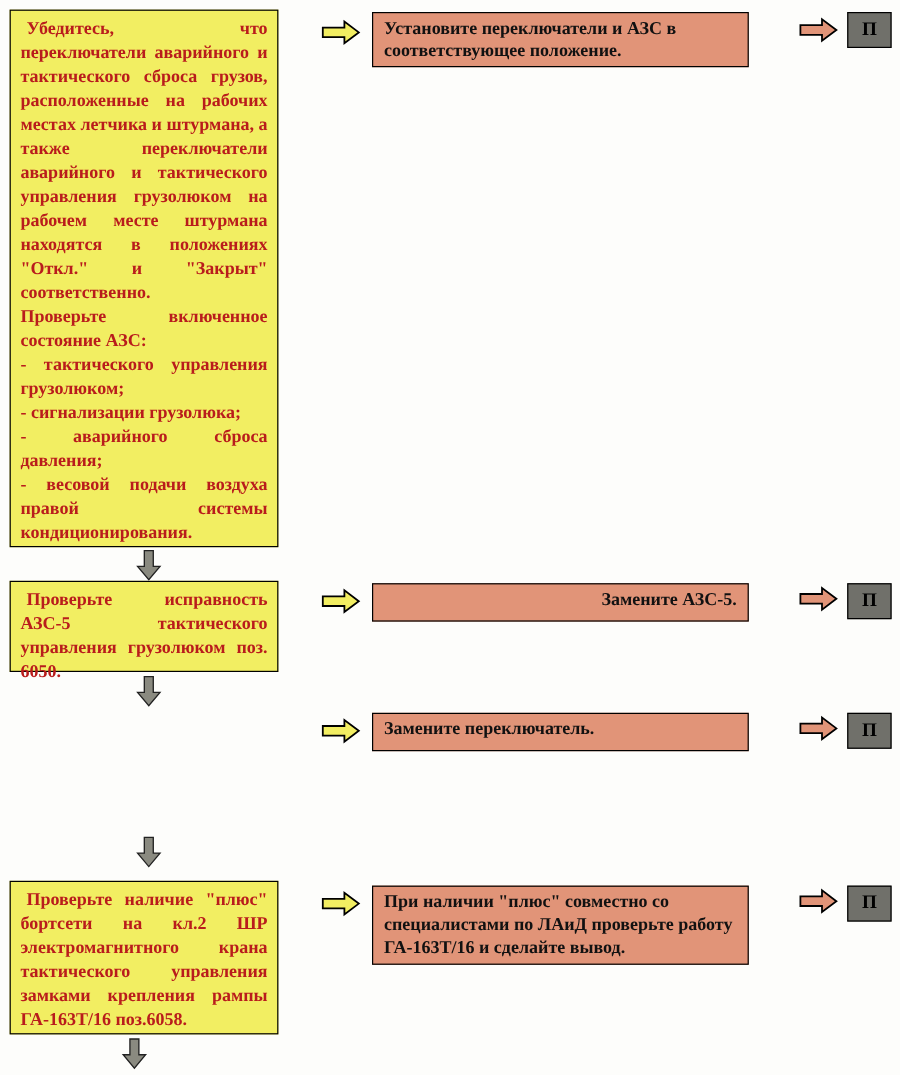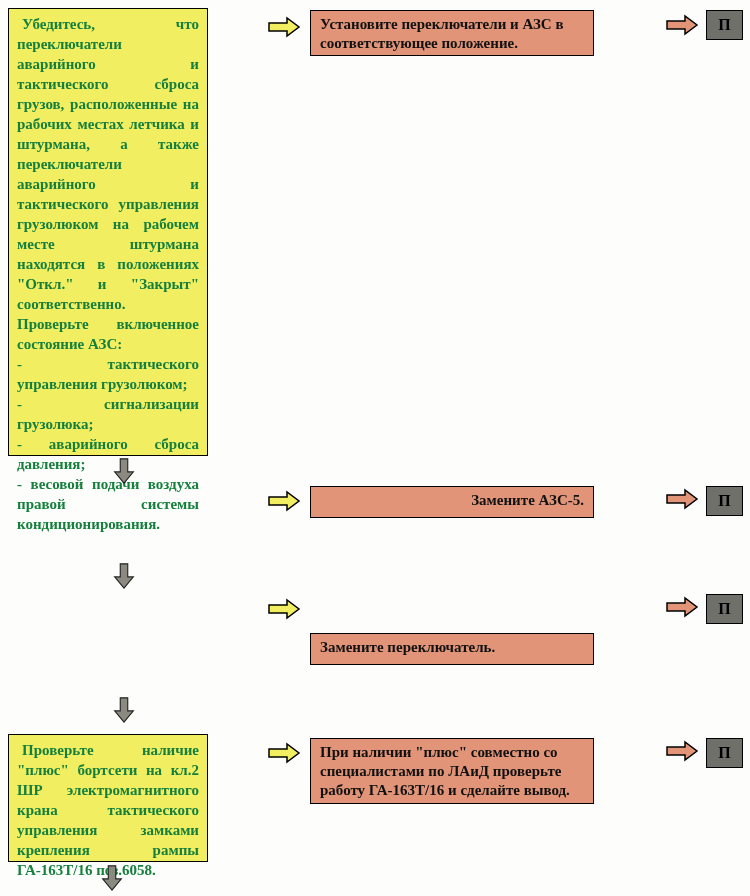--- a/index.html
+++ b/index.html
@@ -10,37 +10,37 @@
     position: relative;
     width: 750px;
     height: 896px;
     background: #fdfdfb;
     overflow: hidden;
   }
 
   .ybox {
     position: absolute;
     left: 8px;
-    width: 200px;
+    width: 224px;
     background: #f2ee62;
     border: 1.5px solid #000;
     padding: 5px 8px 4px 8px;
     font-weight: bold;
     font-size: 15px;
     line-height: 20px;
-    color: #15803d;
+    color: #b91c1c;
     text-align: justify;
     white-space: pre-line;
     text-indent: 5px;
   }
 
   .obox {
     position: absolute;
     left: 310px;
-    width: 284px;
+    width: 314px;
     background: #e19478;
     border: 1.5px solid #000;
     padding: 4px 9px;
     font-weight: bold;
     font-size: 15px;
     line-height: 19px;
     color: #111;
   }
 
   .pbox {
@@ -71,21 +71,21 @@
   
   .y1 { top: 484px; height: 76px; }
   .o1 { top: 486px; height: 32px; text-align: right; }
   .p1 { top: 486px; }
   .ra1 { left: 266px; top: 489px; }
   .rb1 { left: 664px; top: 487px; }
   .d1 { left: 112px; top: 562px; }
 
   
   .y2 { top: 592px; height: 94px; }
-  .o2 { top: 594px; height: 32px; margin-top: 39px; }
+  .o2 { top: 594px; height: 32px; }
   .p2 { top: 594px; }
   .ra2 { left: 266px; top: 597px; }
   .rb2 { left: 664px; top: 595px; }
   .d2 { left: 112px; top: 696px; }
 
   
   .y3 { top: 734px; height: 128px; }
   .o3 { top: 738px; height: 66px; }
   .p3 { top: 738px; }
   .ra3 { left: 266px; top: 741px; }
@@ -108,20 +108,21 @@
   </svg>
   <div class="obox o0">Установите переключатели и АЗС в соответствующее положение.</div>
   <svg class="rarrow rb0" width="36" height="24" viewBox="0 0 34 24">
     <path d="M2 8 L20 8 L20 3 L32 12 L20 21 L20 16 L2 16 Z" stroke="#000" stroke-width="1.5" fill="#e19478"></path>
   </svg>
   <div class="pbox p0">П</div>
   <svg class="darrow d0" width="24" height="28" viewBox="0 0 24 30">
     <path d="M8 2 L16 2 L16 16 L22 16 L12 28 L2 16 L8 16 Z" stroke="#222" stroke-width="1.2" fill="#8a8a80"></path>
   </svg>
 
+  <div class="ybox y1">Проверьте исправность АЗС-5 тактического управления грузолюком поз. 6050.</div>
   <svg class="rarrow ra1" width="36" height="24" viewBox="0 0 34 24">
     <path d="M2 8 L20 8 L20 3 L32 12 L20 21 L20 16 L2 16 Z" stroke="#000" stroke-width="1.5" fill="#f2ee62"></path>
   </svg>
   <div class="obox o1">Замените АЗС-5.</div>
   <svg class="rarrow rb1" width="36" height="24" viewBox="0 0 34 24">
     <path d="M2 8 L20 8 L20 3 L32 12 L20 21 L20 16 L2 16 Z" stroke="#000" stroke-width="1.5" fill="#e19478"></path>
   </svg>
   <div class="pbox p1">П</div>
   <svg class="darrow d1" width="24" height="28" viewBox="0 0 24 30">
     <path d="M8 2 L16 2 L16 16 L22 16 L12 28 L2 16 L8 16 Z" stroke="#222" stroke-width="1.2" fill="#8a8a80"></path>

